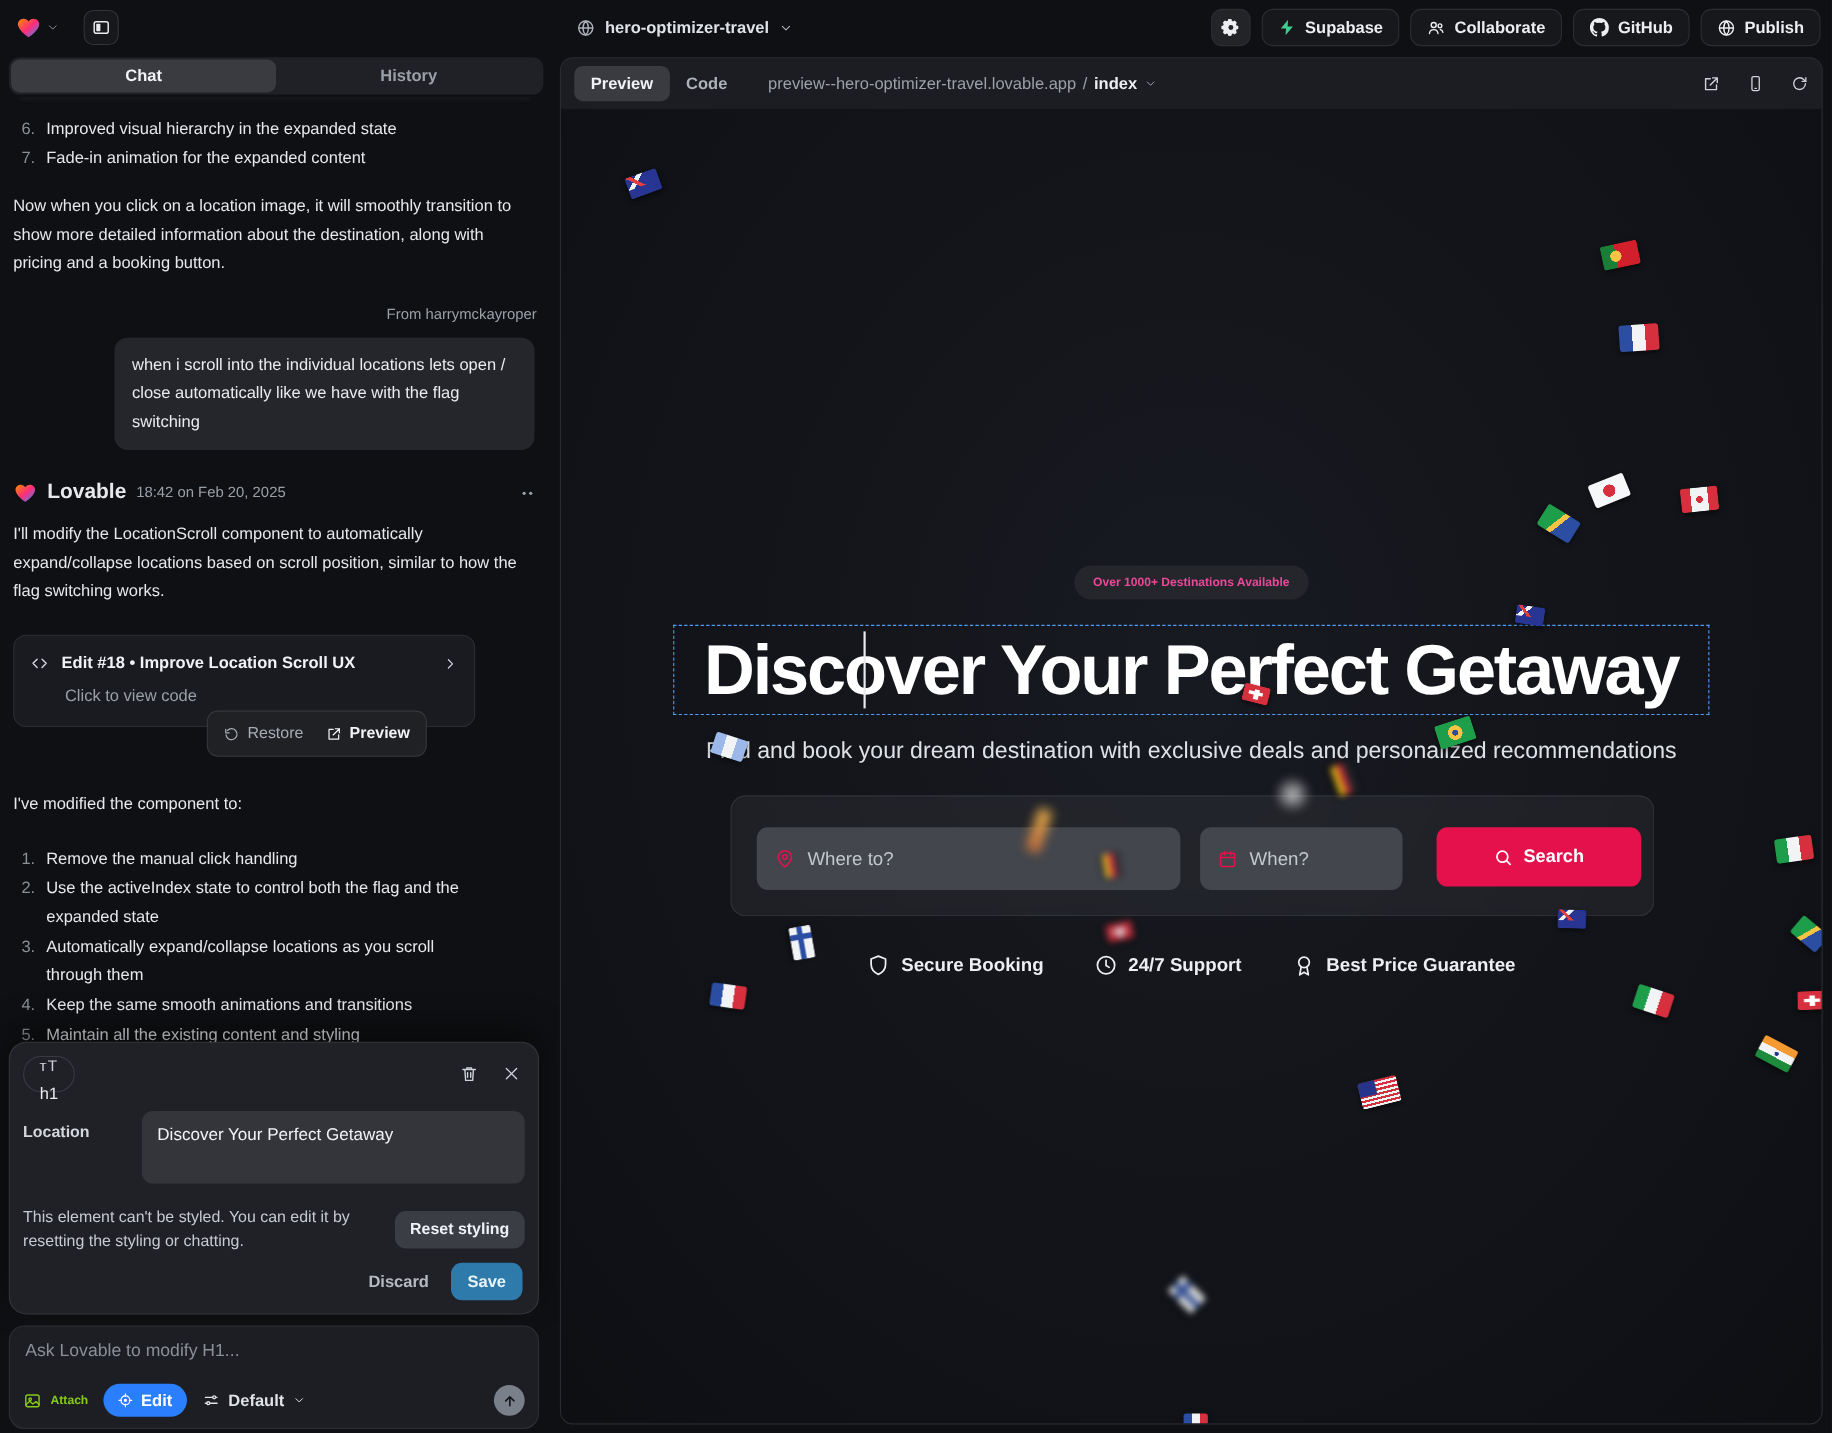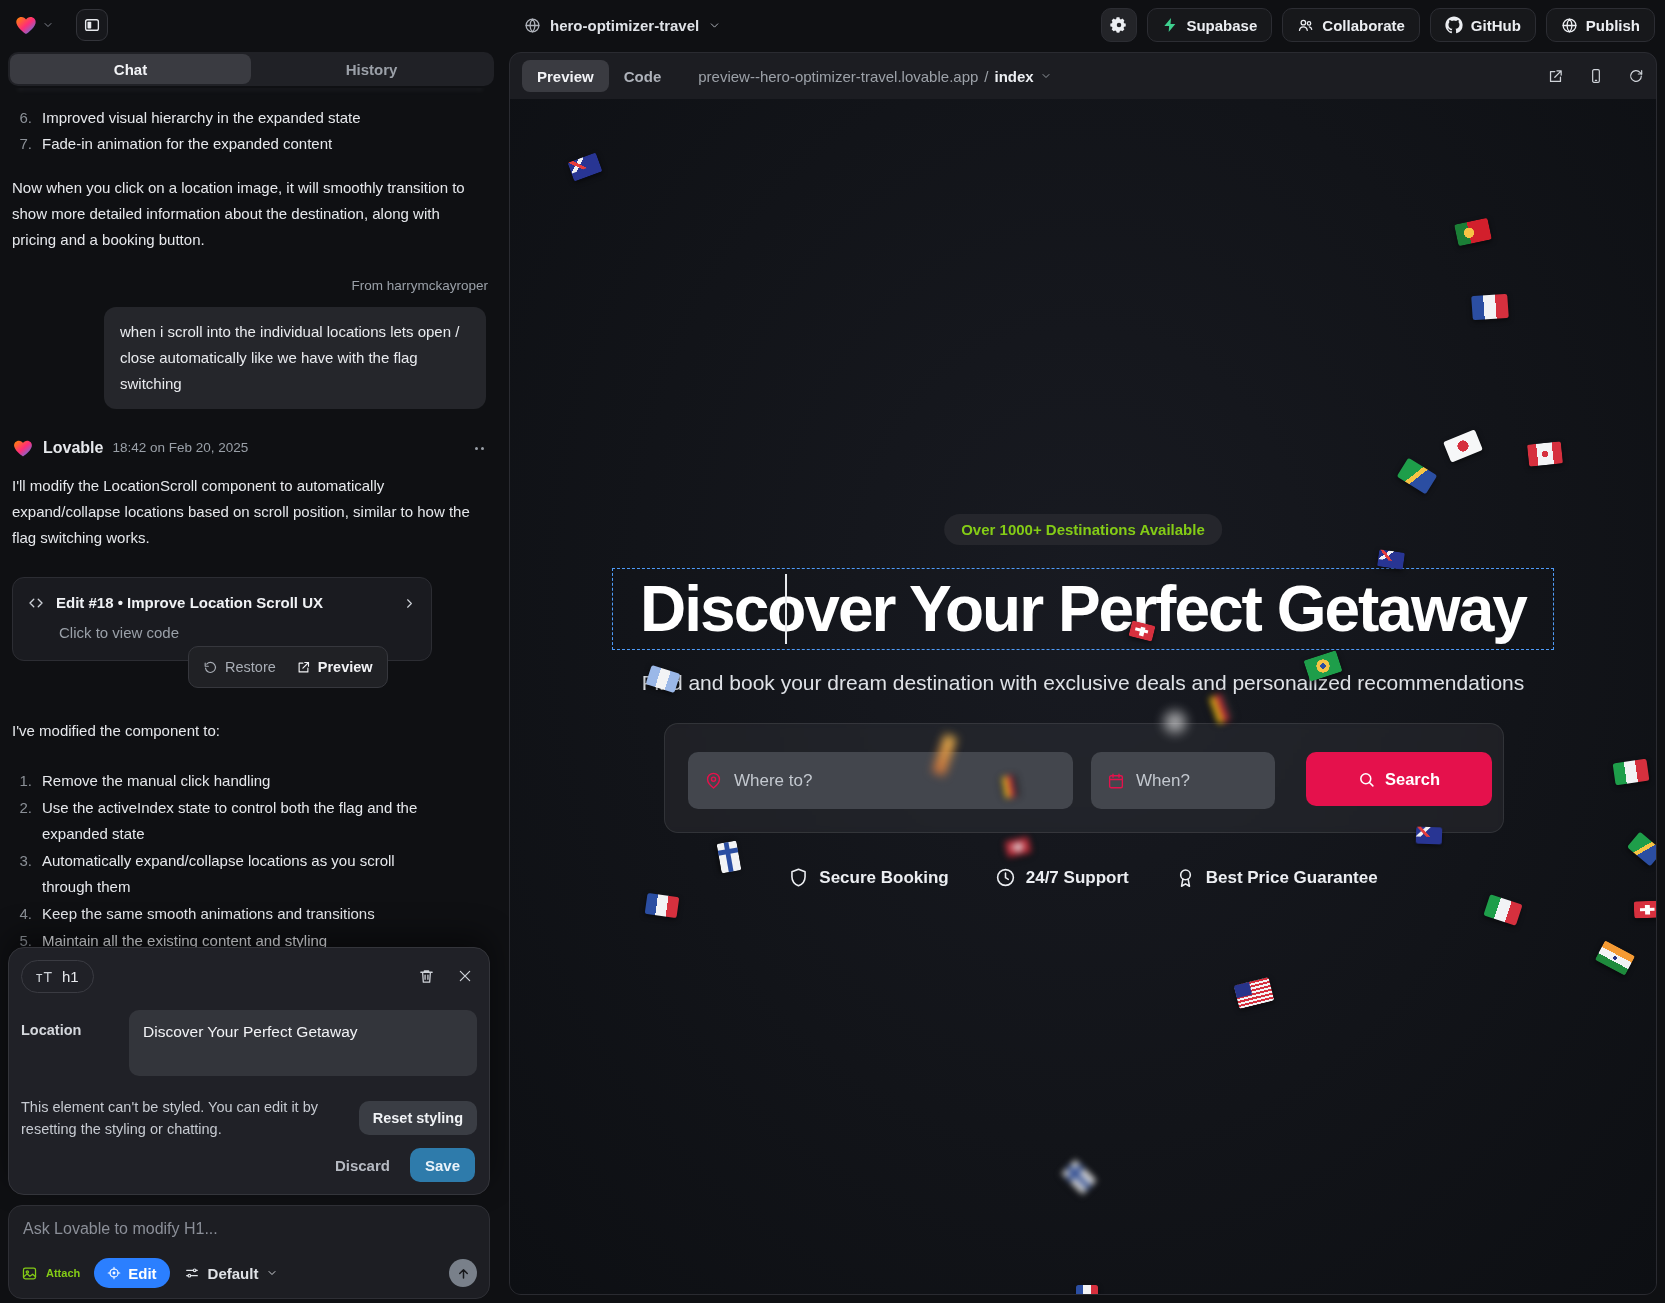--- a/index.html
+++ b/index.html
@@ -37,21 +37,21 @@
 
   ol.plain { list-style:none; }
   .li { display:flex; gap:10px; }
   .li .n { color:#8b9097; min-width:20px; text-align:right; }
   .list67 { margin-top:8px; }
   .para { margin-top:18px; }
   .from { margin-top:20px; text-align:right; font-size:13.5px; color:#9aa0a8; }
   .bubble { margin:8px 2px 0 92px; background:#25262b; border-radius:12px; padding:12px 16px; color:#e9ebef; }
 
   .lov-row { margin-top:26px; display:flex; align-items:center; gap:9px; }
-  .lov-name { font-weight:700; font-size:16px; }
+  .lov-name { font-weight:700; font-size:19px; }
   .lov-time { font-size:13.5px; color:#9aa0a8; }
   .lov-menu { margin-left:auto; color:#9aa0a8; cursor:pointer; display:flex; gap:3px; padding:4px; }
   .lov-menu i { width:3px; height:3px; border-radius:50%; background:#9aa0a8; }
 
   .edit-card { margin-top:26px; width:420px; background:#1a1b20; border:1px solid #2c2d33; border-radius:12px;
     padding:12px 14px 14px; cursor:pointer; }
   .edit-card .row1 { display:flex; align-items:center; gap:11px; font-weight:700; font-size:15px; color:#f0f2f5; }
   .edit-card .code-ic { color:#cfd3d9; }
   .edit-card .chev { margin-left:auto; color:#cfd3d9; }
   .edit-card .row2 { margin-left:32px; margin-top:4px; color:#9aa0a8; font-size:15px; }
@@ -63,21 +63,21 @@
 
   .modified { margin-top:30px; }
   .steps { margin-top:24px; }
   .steps .li { margin-bottom:1px; }
   .steps .li .t { max-width:400px; }
 
   
   .editor { position:absolute; left:8px; top:897px; width:482px; height:248px; background:#202127;
     border:1px solid #34353b; border-radius:16px; box-shadow:0 -12px 30px rgba(0,0,0,.45); padding:12px; }
   .tag-pill { display:inline-flex; align-items:center; gap:9px; height:33px; padding:0 14px; border:1px solid #3a3b42;
-    border-radius:999px; font-size:15px; color:#e8eaee; }
+    border-radius:999px; font-size:15px; color:#e8eaee;flex-direction:column; }
   .tag-pill .glyph { font-size:14px; color:#cfd3d9; letter-spacing:1px; }
   .ed-top-icons { position:absolute; right:16px; top:20px; display:flex; gap:22px; color:#cfd3d9; }
   .ed-top-icons .icbtn { cursor:pointer; }
   .content-row { position:absolute; left:12px; top:62px; right:12px; display:flex; }
   .content-label { width:108px; padding-top:12px; font-size:14.5px; font-weight:600; color:#d4d7dc; }
   .content-input { flex:1; height:66px; background:#33353b; border:none; border-radius:10px; resize:none;
     color:#f2f3f6; font-size:15.5px; padding:13px 14px; font-family:inherit; outline:none; }
   .note-row { position:absolute; left:12px; top:148px; right:12px; display:flex; align-items:center; gap:12px; }
   .note { font-size:14.5px; line-height:22px; color:#c6cad1; width:310px; }
   .reset-btn { margin-left:auto; height:34px; padding:0 14px; background:#3a3d44; border-radius:10px; border:none;
@@ -110,21 +110,21 @@
   .ptab.active { background:#3a3b41; color:#f2f3f6; }
   .url { margin-left:22px; display:flex; align-items:center; gap:6px; font-size:15px; color:#9ca1a8; cursor:pointer; }
   .url .page { color:#eceef2; font-weight:600; }
   .ptool-icons { margin-left:auto; display:flex; align-items:center; gap:24px; color:#cfd3d9; }
   .ptool-icons .icbtn { cursor:pointer; }
 
   
   .site { position:absolute; left:0; top:46px; width:1146px; height:1195px; overflow:hidden;
     background:radial-gradient(ellipse at 50% 42%, #181a21 0%, #121419 55%, #0d0f13 100%); }
   .badge { position:absolute; left:50%; transform:translateX(-50%); top:415px; height:31px; padding:0 17px;
-    display:flex; align-items:center; background:#25262c; border-radius:999px; font-size:15px; font-weight:700; color:#84cc16; }
+    display:flex; align-items:center; background:#25262c; border-radius:999px; font-size:11px; font-weight:700; color:#ec4899; }
   .h1box { position:absolute; left:103px; top:470px; width:940px; height:80px; outline:1.5px dashed #4f9cf9;
     display:flex; align-items:center; justify-content:center; }
   .h1box h1 { font-size:64px; font-weight:800; letter-spacing:-2px; color:#ffffff; white-space:nowrap; }
   .caret { position:absolute; left:172px; top:5px; width:1.5px; height:70px; background:#e8eaee; }
   .subtitle { position:absolute; left:0; right:0; top:572px; text-align:center; font-size:21px; color:#dee1e6; }
   .searchbar { position:absolute; left:154px; top:624px; width:840px; height:110px; background:rgba(255,255,255,.055);
     border:1px solid rgba(255,255,255,.09); border-radius:14px; backdrop-filter:blur(3px); }
   .input { position:absolute; top:28px; height:57px; background:#43464d; border-radius:10px; display:flex;
     align-items:center; gap:11px; padding:0 16px; font-size:17px; color:#c3c8cf; cursor:text; }
   .input .picon { color:#e5114c; }

